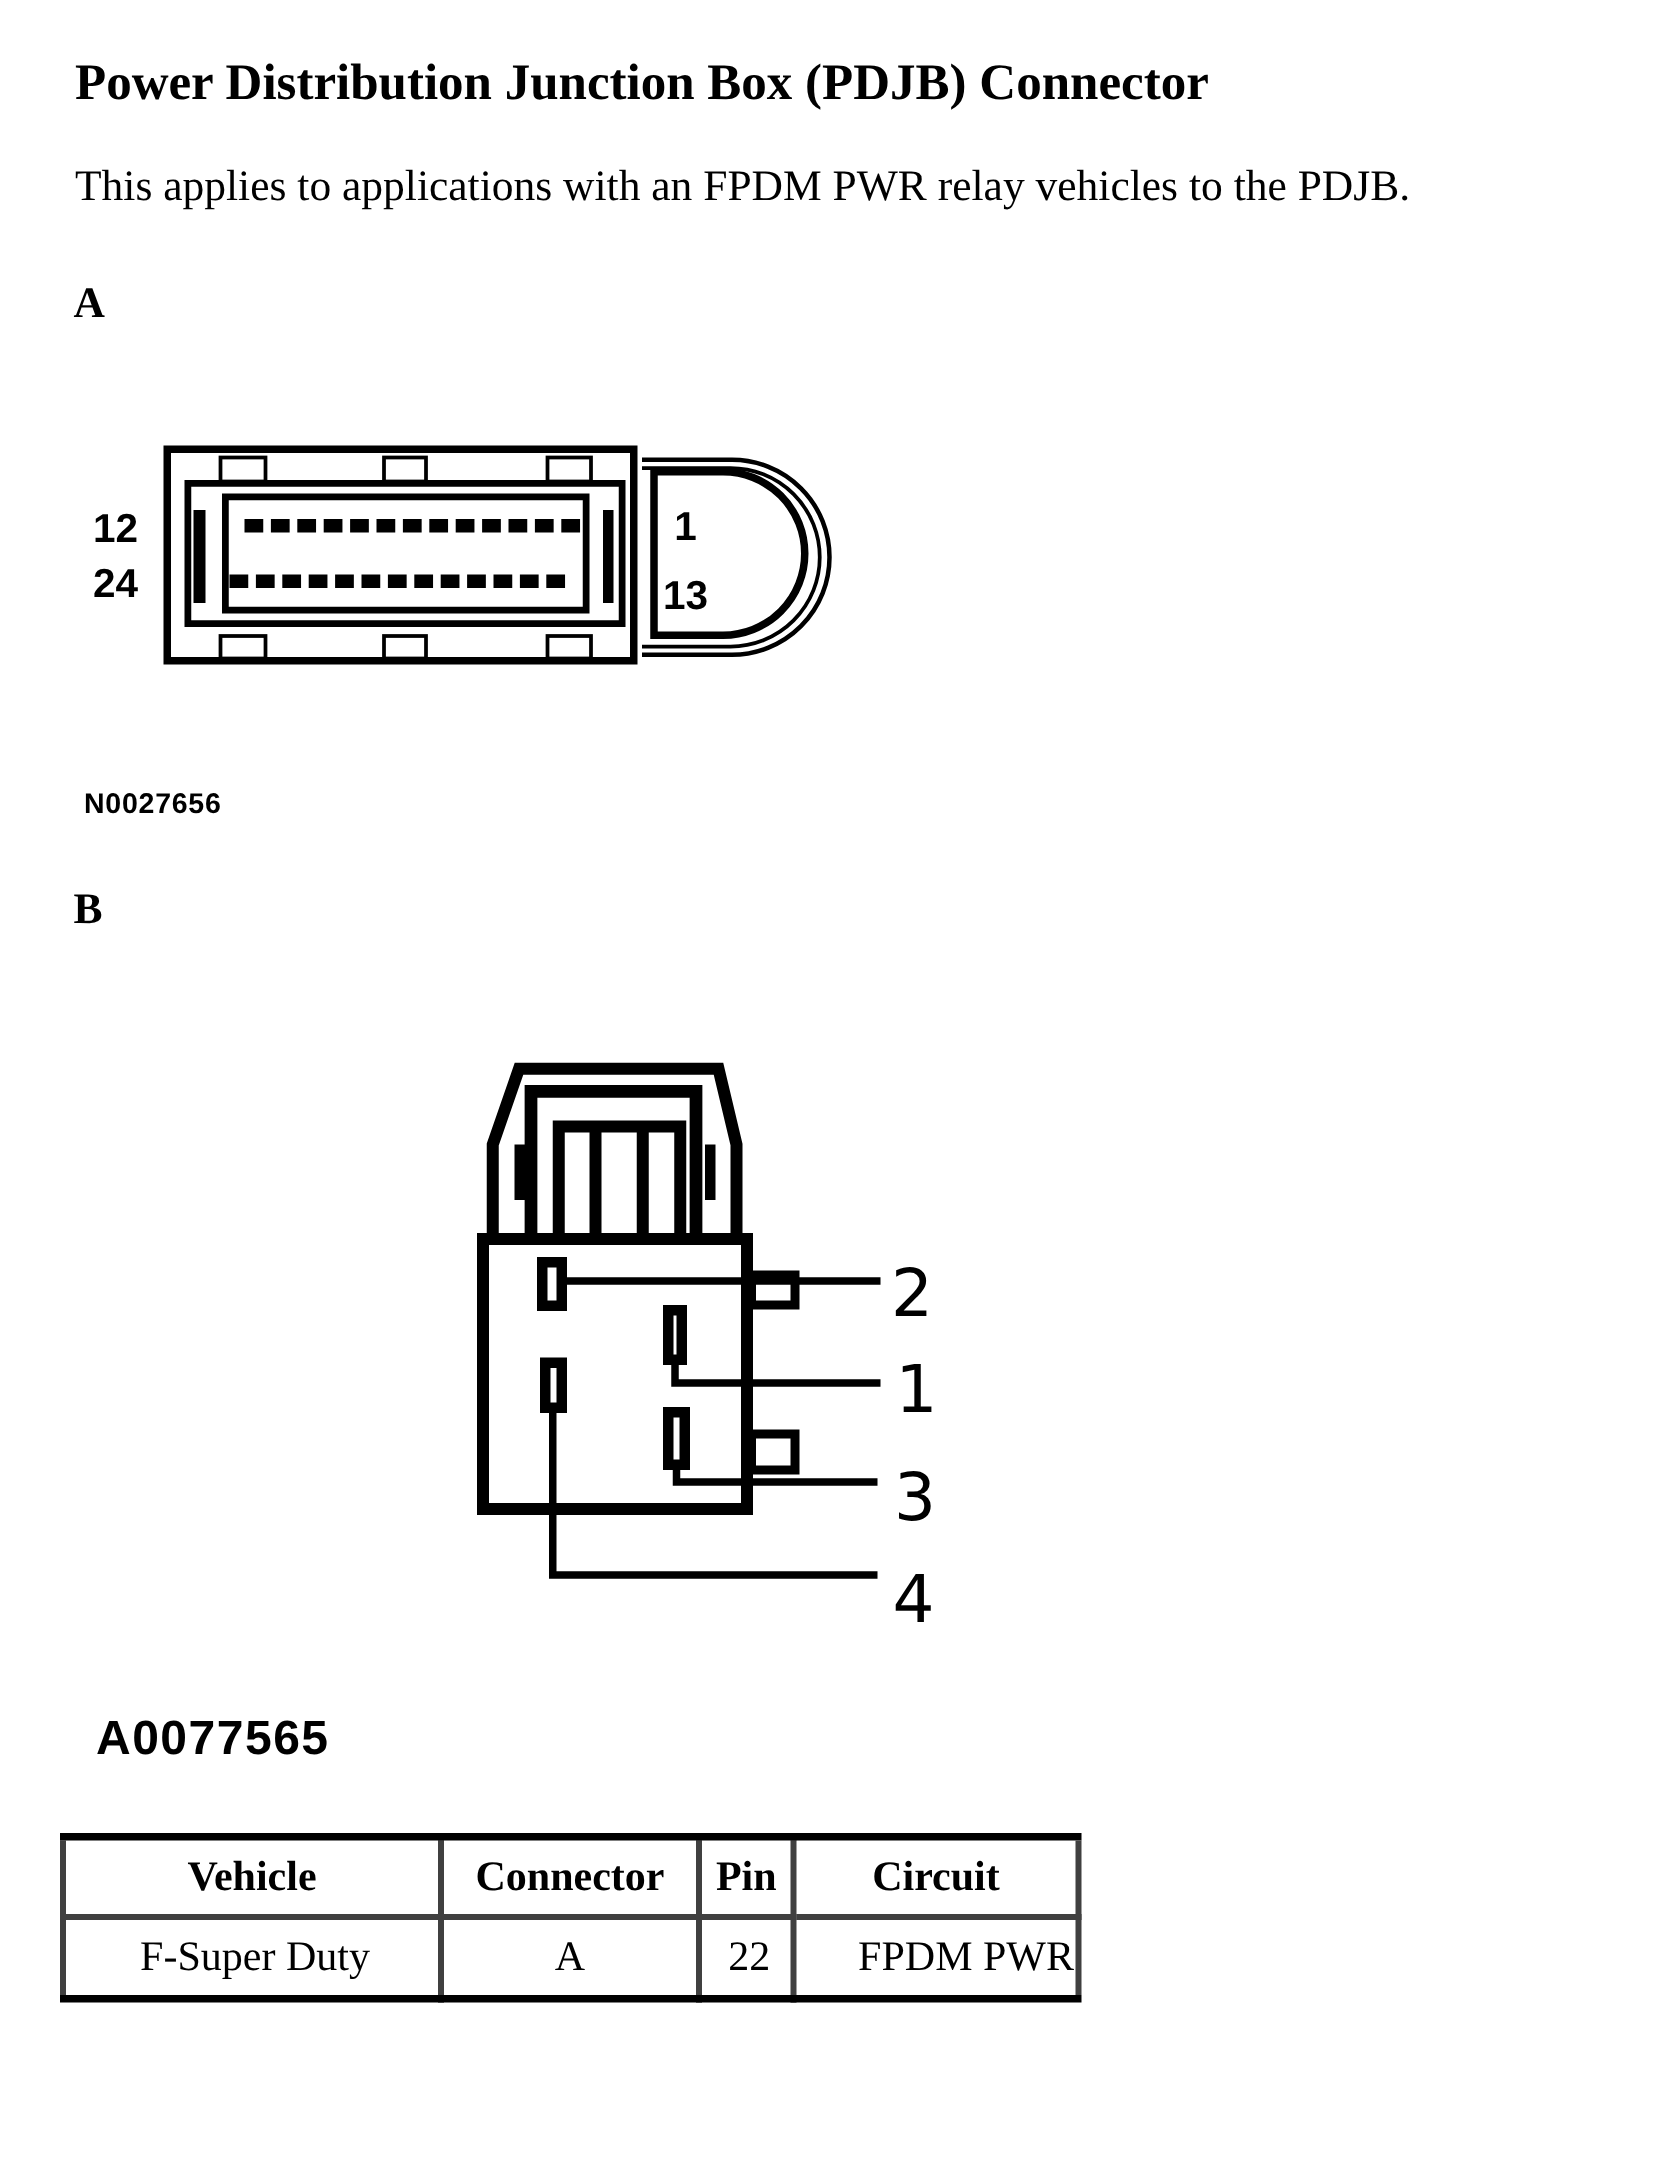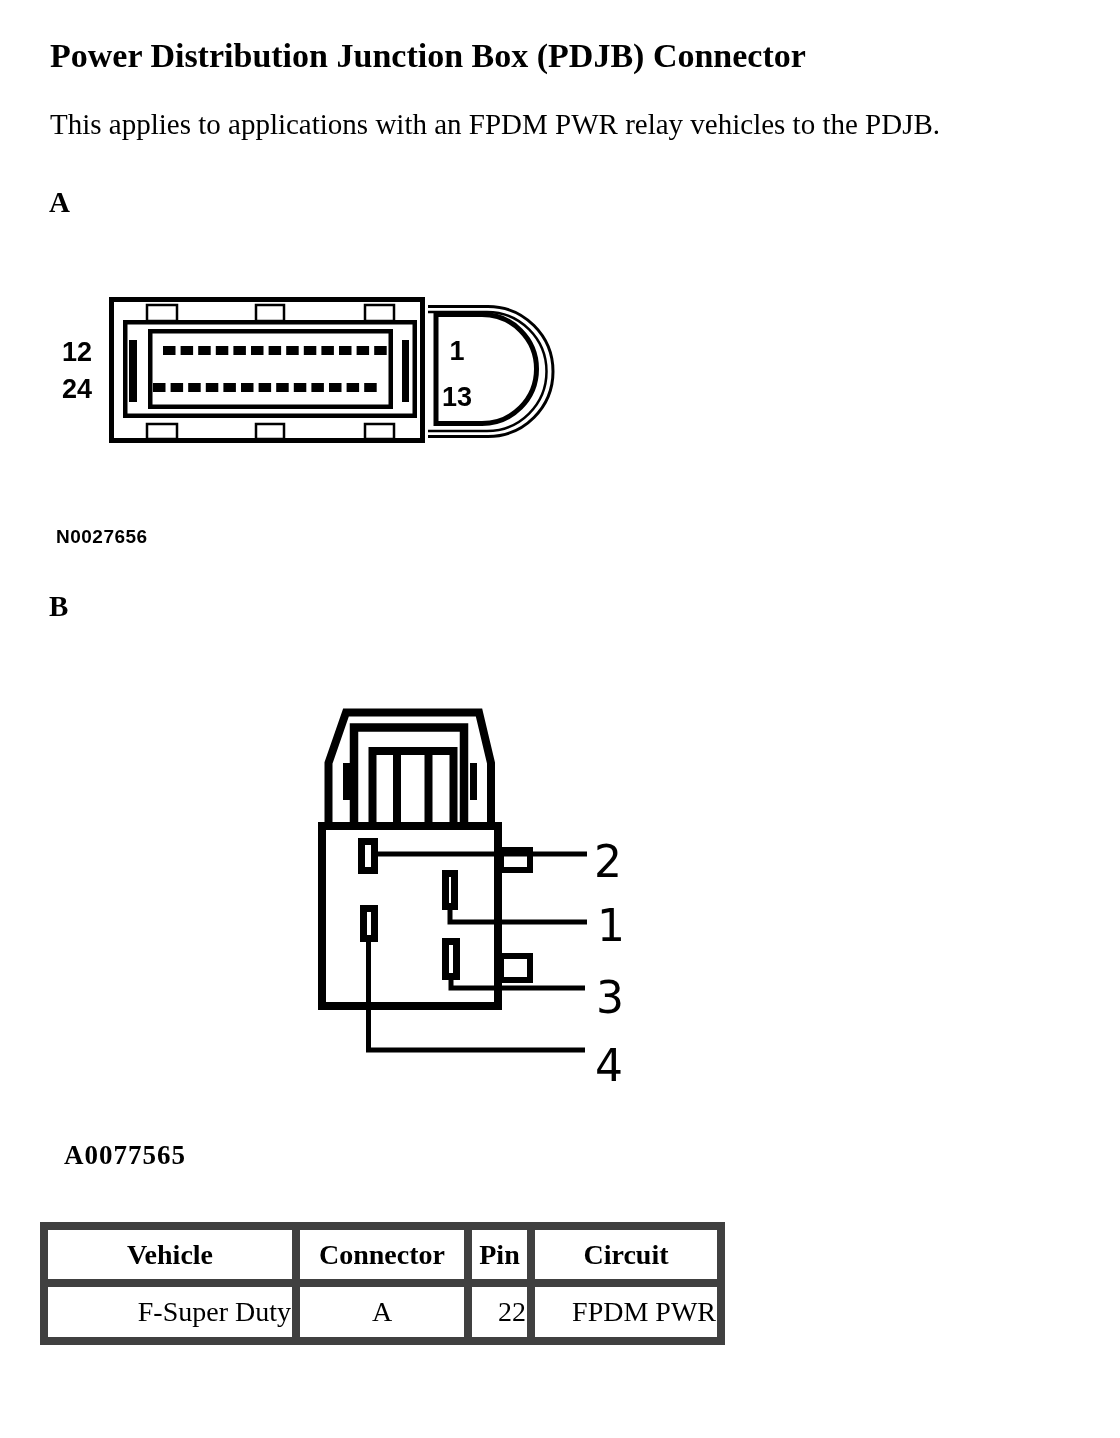--- a/index.html
+++ b/index.html
@@ -17,46 +17,46 @@
   }
   .section-label{
     font-size:29px;font-weight:bold;
   }
   .sec-a{left:49px;top:186px;}
   .sec-b{left:49px;top:590px;}
   .figure-id{
     font-family:"Liberation Sans", sans-serif;font-weight:bold;white-space:nowrap;
   }
   .fig-a{left:56px;top:526px;font-size:19px;letter-spacing:0.5px;}
-  .fig-b{left:64px;top:1140px;font-size:27px;letter-spacing:1px;font-family:Liberation Serif, serif;}
+  .fig-b{left:64px;top:1140px;font-size:32px;letter-spacing:1px;}
   svg{position:absolute;display:block;}
   .svg-a{left:55px;top:285px;}
   .svg-b{left:300px;top:690px;}
   svg .ln{stroke:#000;fill:none;}
   svg .wfill{fill:#ffffff;stroke:#000;}
   svg .blk{fill:#000;stroke:none;}
   svg text{fill:#000;}
   .conn-num{
     font-family:"Liberation Sans", sans-serif;font-weight:bold;font-size:27px;
   }
   .lead-num{
     font-family:"DejaVu Sans", sans-serif;font-weight:400;font-size:44px;
   }
   table.pin-table{
     position:absolute;left:40px;top:1222px;width:677px;
     border-collapse:collapse;table-layout:fixed;
     font-family:"Liberation Serif", serif;font-size:28px;color:#000;
     border:3px solid #000;border-top:5px solid #000;border-bottom:5px solid #000;
   }
   table.pin-table th, table.pin-table td{
-    border:8px solid #404040;overflow:hidden;white-space:nowrap;
+    border:4px solid #404040;overflow:hidden;white-space:nowrap;
   }
   table.pin-table th{font-weight:bold;text-align:center;height:47px;}
   table.pin-table td{height:48px;}
-  td.cell-left{text-align:right;padding-left:5px;}
+  td.cell-left{text-align:center;padding-left:5px;}
   td.cell-center{text-align:center;}
   td.cell-circuit{text-align:right;padding-left:8px;}
 </style>
 </head>
 <body>
 
 <div class="abs page-title">Power Distribution Junction Box (PDJB) Connector</div>
 <div class="abs intro">This applies to applications with an FPDM PWR relay vehicles to the PDJB.</div>
 
 <div class="abs section-label sec-a">A</div>

